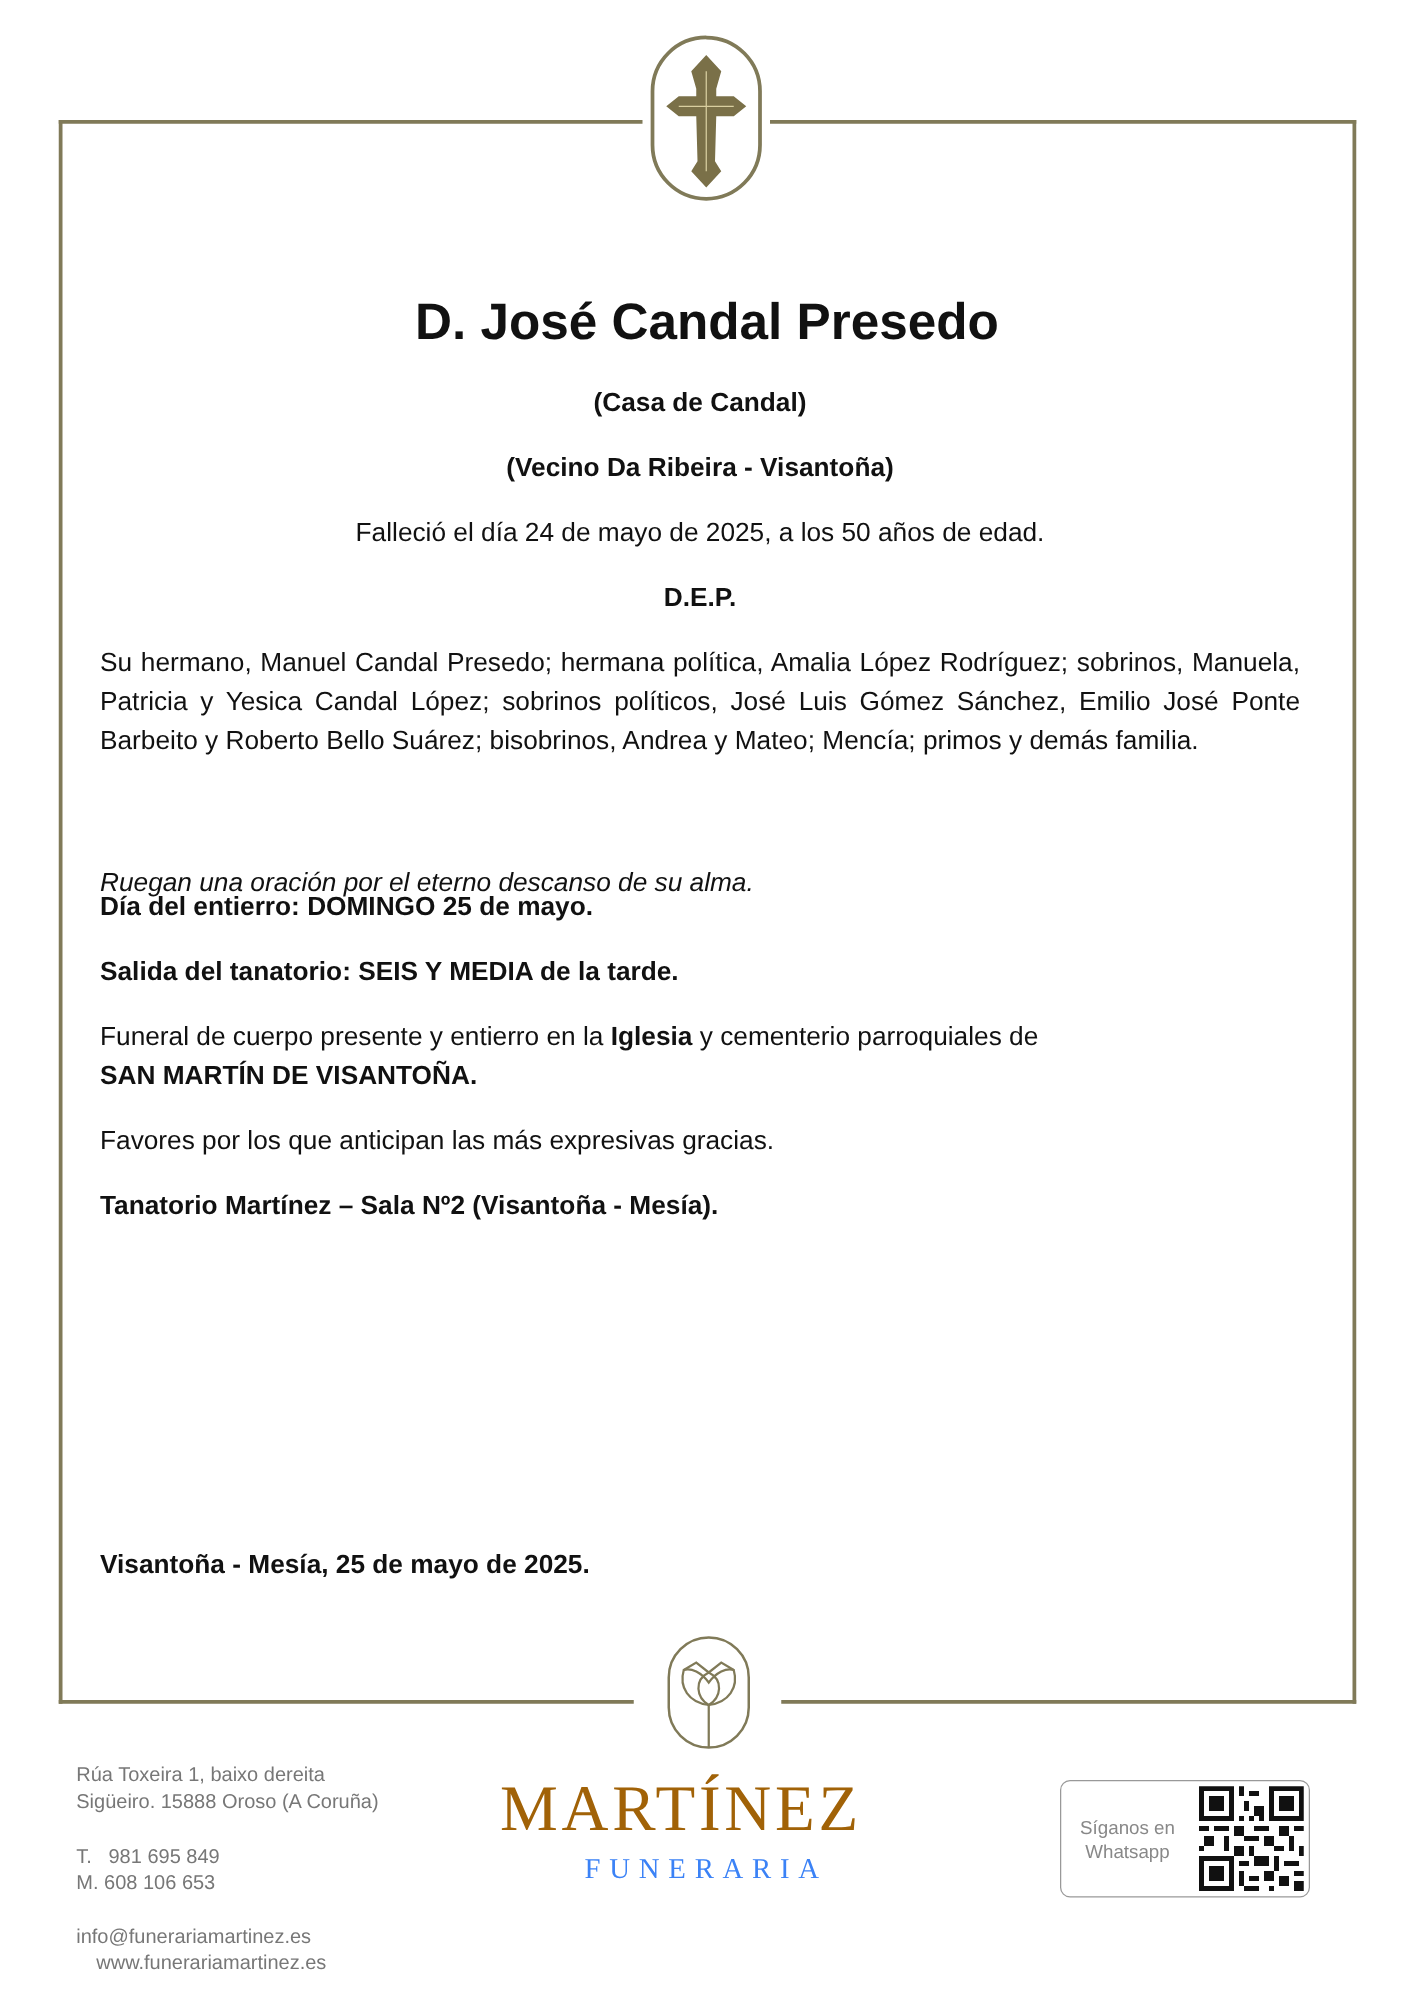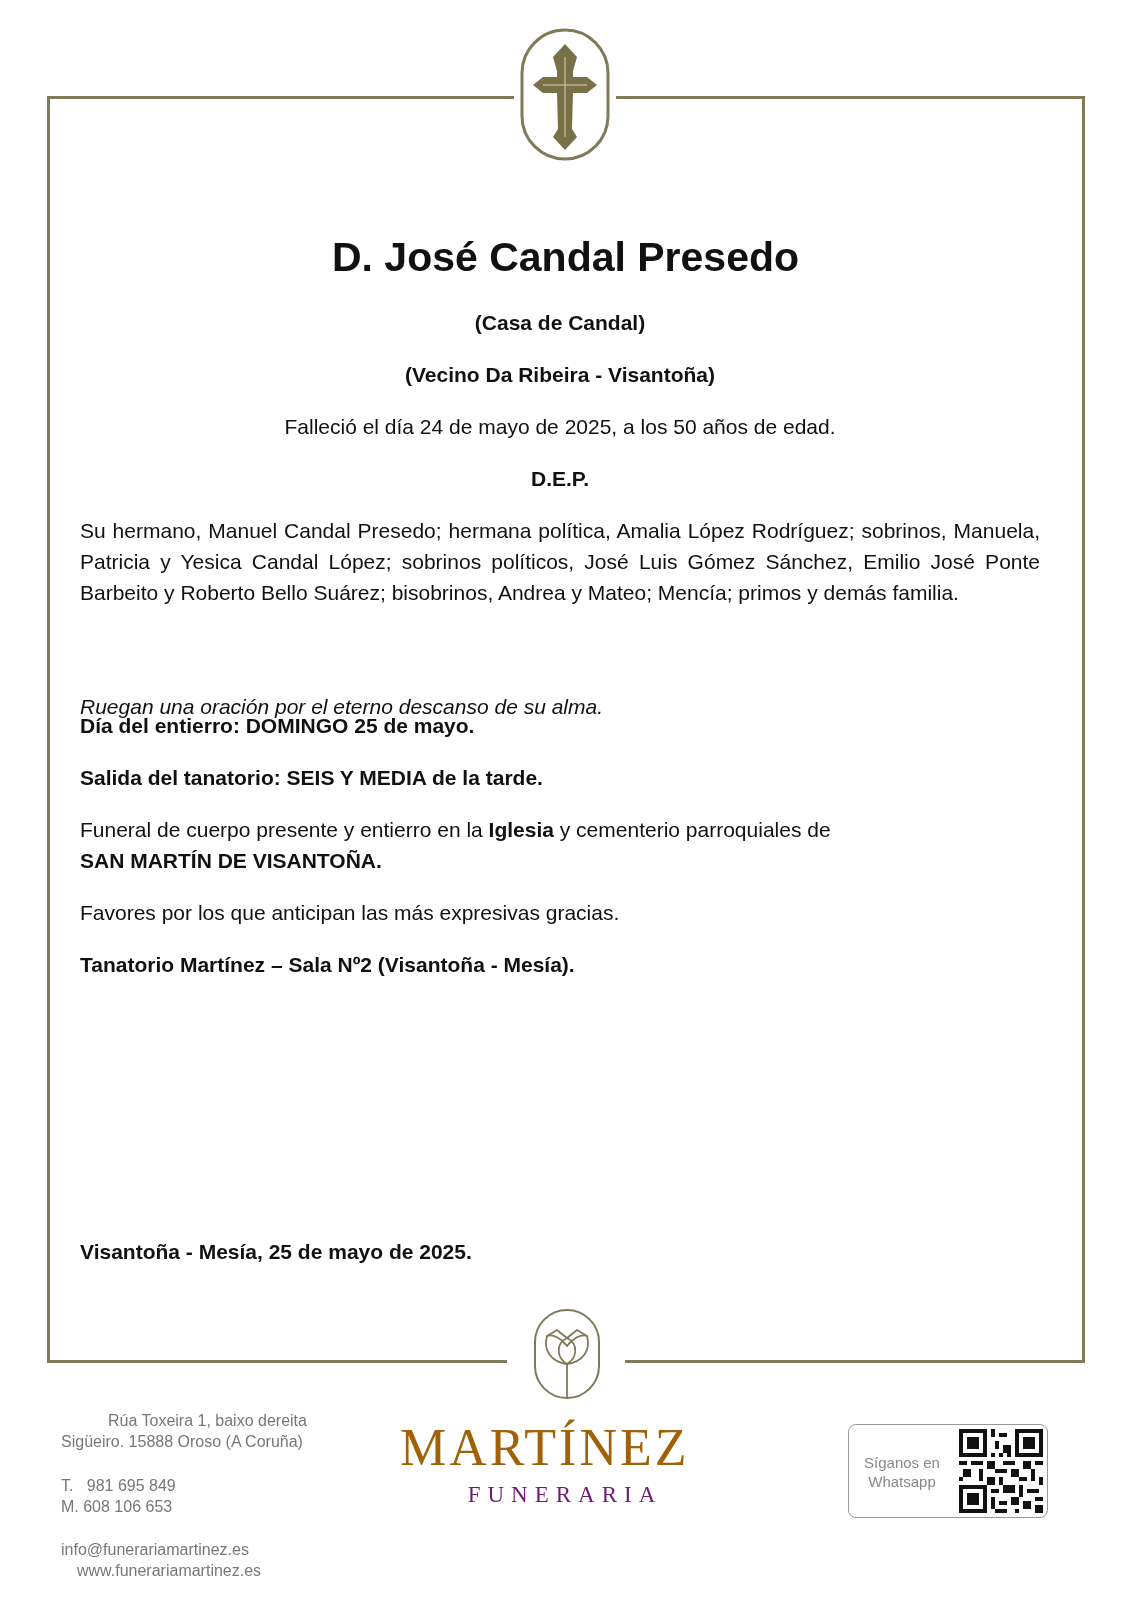--- a/index.html
+++ b/index.html
@@ -13,21 +13,21 @@
   .bottom-right { left:625px; top:1360px; width:460px; height:3px; }
   .cross-emblem { position:absolute; left:519px; top:27px; width:92px; height:135px; }
   .lotus-emblem { position:absolute; left:533px; top:1308px; width:68px; height:92px; }
   .text { position:absolute; left:80px; width:960px; font-size:21px; line-height:31px; }
   .center { text-align:center; }
   .bold { font-weight:bold; }
   .title { position:absolute; left:0; width:1131px; top:234px; text-align:center; font-size:41px; font-weight:bold; }
   .justify { text-align:justify; text-align-last:left; }
   .footer-text { position:absolute; left:61px; font-size:16px; color:#777; line-height:21px; }
   .brand-name { position:absolute; left:400px; width:330px; top:1418px; font-family:"Liberation Serif", serif; font-size:52px; color:#a16207; letter-spacing:3px; }
-  .brand-sub { position:absolute; left:400px; width:330px; top:1482px; text-align:center; font-family:"Liberation Serif", serif; font-size:23px; color:#701a75; letter-spacing:7px; }
+  .brand-sub { position:absolute; left:400px; width:330px; top:1482px; text-align:center; font-family:"Liberation Serif", serif; font-size:23px; color:#3b82f6; letter-spacing:7px; }
   .wa-card { position:absolute; left:848px; top:1424px; width:198px; height:92px; border:1.5px solid #999; border-radius:8px; }
   .wa-label { position:absolute; left:12px; top:28px; width:82px; font-size:15px; line-height:19px; color:#888; text-align:center; }
   .qr { position:absolute; left:110px; top:4px; width:84px; height:84px; }
 </style>
 </head>
 <body>
 
 <div>
   <div class="frame-line top-left"></div>
   <div class="frame-line top-right"></div>
@@ -62,21 +62,21 @@
   <svg class="lotus-emblem" viewBox="0 0 68 92">
     <rect x="2" y="2" width="64" height="88" rx="32" ry="32" fill="#fff" stroke="#807a58" stroke-width="2"></rect>
     <g fill="none" stroke="#807a58" stroke-width="1.8">
       <path d="M34,38 C28,30 20,26 14,28 C10,42 18,54 34,56 C50,54 58,42 54,28 C48,26 40,30 34,38 Z"></path>
       <path d="M34,56 C24,50 22,36 34,30 C46,36 44,50 34,56 Z"></path>
       <path d="M14,28 L24,22 L34,30 L44,22 L54,28"></path>
       <path d="M34,56 L34,90"></path>
     </g>
   </svg>
 
-  <div class="footer-text" style="top:1410px;margin-left:47px;">Rúa Toxeira 1, baixo dereita</div>
+  <div class="footer-text" style="top:1410px;">Rúa Toxeira 1, baixo dereita</div>
   <div class="footer-text" style="top:1431px;">Sigüeiro. 15888 Oroso (A Coruña)</div>
   <div class="footer-text" style="top:1475px; white-space:pre;">T.   981 695 849</div>
   <div class="footer-text" style="top:1496px;">M. 608 106 653</div>
   <div class="footer-text" style="top:1539px;">info@funerariamartinez.es</div>
   <div class="footer-text" style="top:1560px;margin-left:16px;">www.funerariamartinez.es</div>
 
   <div class="brand-name">MARTÍNEZ</div>
   <div class="brand-sub">FUNERARIA</div>
 
   <div class="wa-card">

